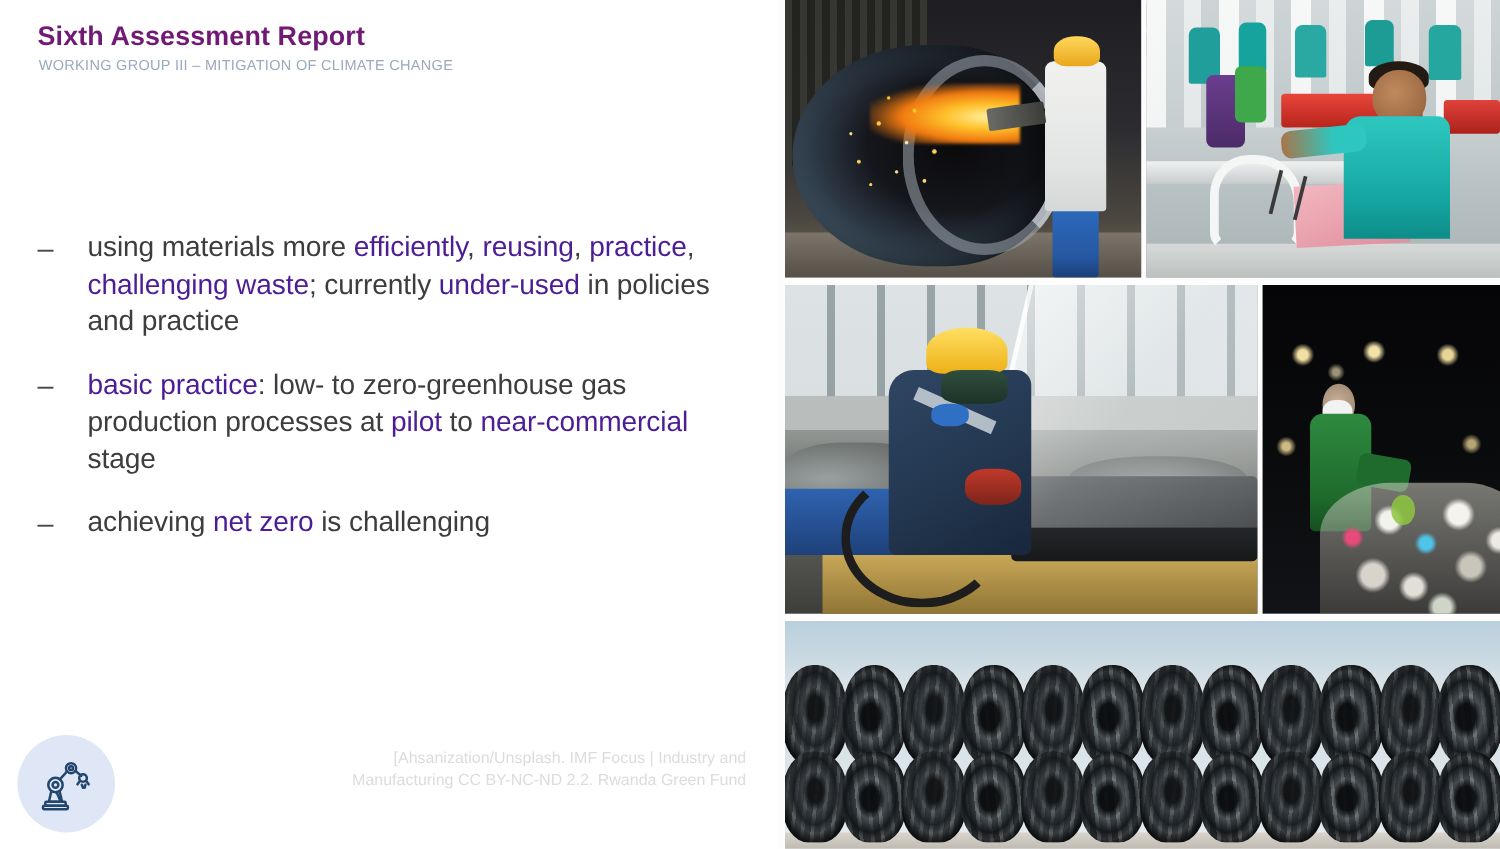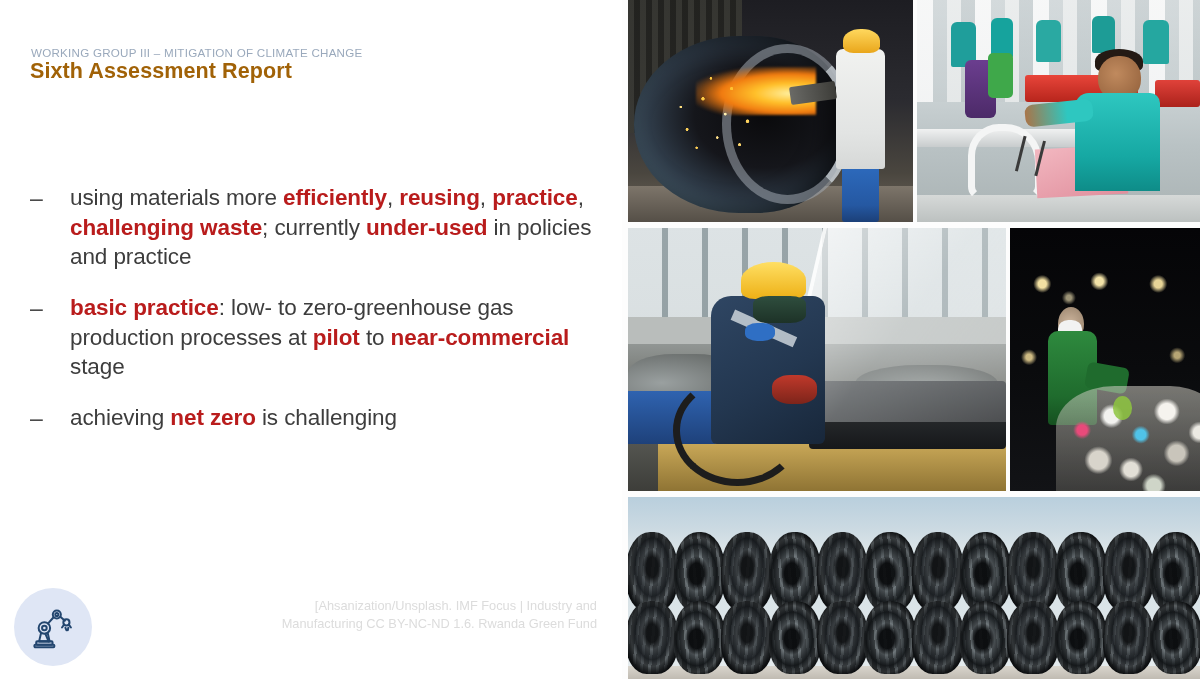--- a/index.html
+++ b/index.html
@@ -17,23 +17,22 @@
 
   
   .left-panel {
     position: absolute; left: 0; top: 0;
     width: 622px; height: 679px;
     background: #ffffff;
   }
   .report-title {
     position: absolute; left: 30px; top: 17px;
     font-size: 21.5px; font-weight: bold;
-    color: #a16207; letter-spacing: 0.1px;
+    color: #701a75; letter-spacing: 0.1px;
     white-space: nowrap;
-    margin-top: 42px;
   }
   .report-subtitle {
     position: absolute; left: 31px; top: 46px;
     font-size: 11.6px; font-weight: normal;
     color: #9aa9bc; letter-spacing: 0.25px;
     white-space: nowrap;
   }
   .slide-title {
     position: absolute; left: 29px; top: 92px;
     font-size: 38px; font-weight: bold;
@@ -52,21 +51,21 @@
   .bullet .dash {
     position: absolute; left: 30px; top: 0;
     font-size: 23px; color: #4a4a4a; line-height: 1.32;
   }
   .bullet .btext {
     font-size: 22.5px;
     line-height: 1.32;
     color: #3d3d3d;
     letter-spacing: -0.1px;
   }
-  .bullet .btext b { font-weight: bold; color: #b91c1c; }
+  .bullet .btext b { font-weight: normal; color: #4c1d95; }
 
   
   .badge {
     position: absolute; left: 14px; top: 588px;
     width: 78px; height: 78px; border-radius: 50%;
     background: #dfe6f5;
     display: flex; align-items: center; justify-content: center;
   }
   .badge svg { display: block; }
 
@@ -445,21 +444,21 @@
           <path d="M11.5 30.4L9.5 39h11l-2-8.6"></path>
           <rect x="6.5" y="39" width="17" height="3.4" rx="1"></rect>
           <rect x="4.6" y="42.4" width="20.8" height="2.8" rx="1"></rect>
           <line x1="16" y1="31" x2="19.4" y2="39"></line>
         </svg>
       </span>
     </div>
 
     <div class="credit">
       <div>[Ahsanization/Unsplash. IMF Focus | Industry and</div>
-      <div>Manufacturing CC BY-NC-ND 1.6. Rwanda Green Fund</div>
+      <div>Manufacturing CC BY-NC-ND 2.2. Rwanda Green Fund</div>
     </div>
 
   </div>
 
   <div class="photo-grid">
 
     <div class="cell cell-weld img-edge">
       <div class="layer weld-bg"></div>
       <div class="weld-wall"></div>
       <div class="weld-floor"></div>

